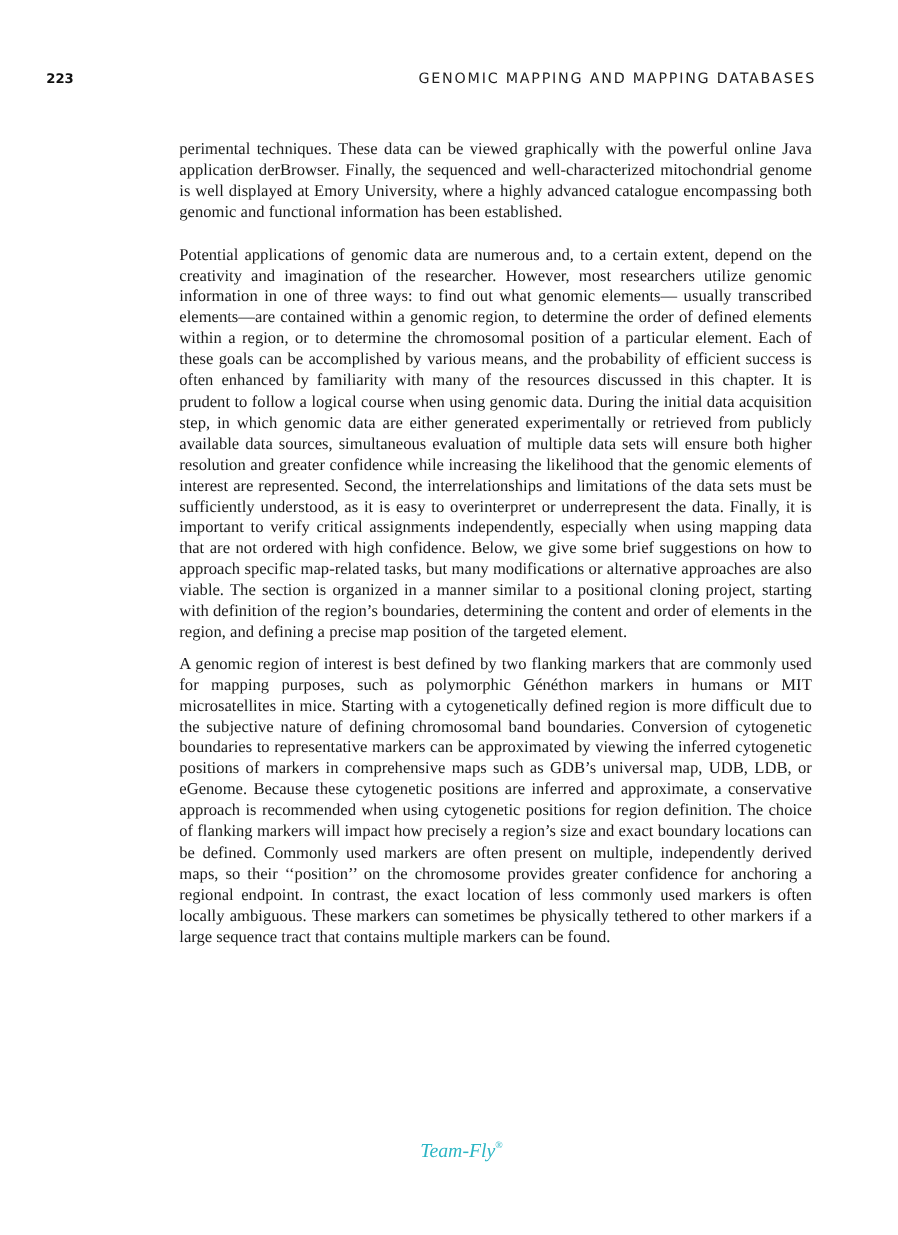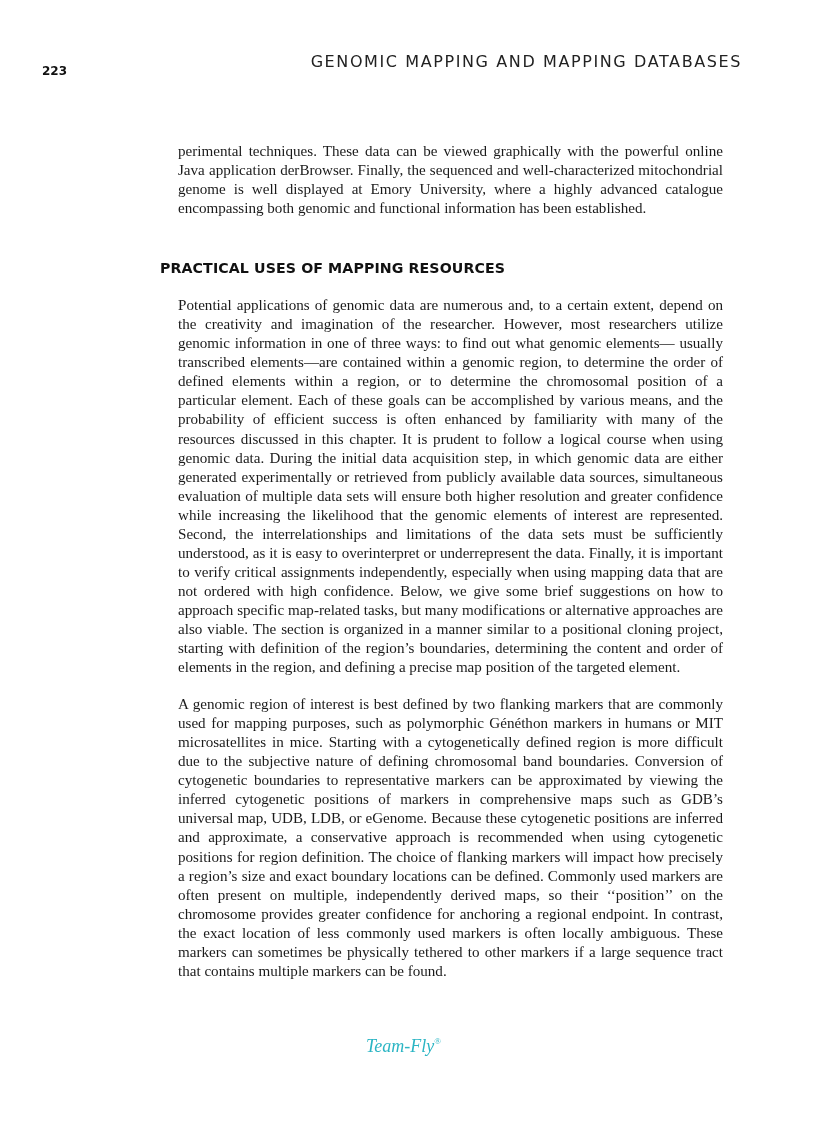--- a/index.html
+++ b/index.html
@@ -2,53 +2,52 @@
 <html><head>
 <meta charset="utf-8">
 <style>
   html, body { margin: 0; padding: 0; background: #ffffff; }
   body { width: 816px; height: 1123px; position: relative; overflow: hidden; color: #1a1a1a; }
   .page-number {
     position: absolute; left: 42px; top: 64px;
     font-family: "DejaVu Sans", sans-serif; font-weight: bold; font-size: 12px; color: #111;
   }
   .running-head {
-    position: absolute; right: 74px; top: 52px;
-    font-family: "DejaVu Sans", sans-serif; font-size: 16px; letter-spacing: 1.6px; color: #222;
+    position: absolute; right: 74px; top: 64px;
+    font-family: "DejaVu Sans", sans-serif; font-size: 13px; letter-spacing: 1.6px; color: #222;
   }
   .content {
     position: absolute; left: 160px; top: 124px; width: 581px;
   }
   p.body {
-    margin: 18px; font-family: "Liberation Serif", serif; font-size: 15.1px; line-height: 19.05px;
+    margin: 3px; font-family: "Liberation Serif", serif; font-size: 15.1px; line-height: 19.05px;
     text-align: justify; hyphens: manual;
   }
   h2.section {
     margin: 0; font-family: "DejaVu Sans", sans-serif; font-weight: bold; font-size: 14.2px;
     letter-spacing: 0.1px; color: #111;
   }
   h3.subsection {
     margin: 0; font-family: "DejaVu Sans", sans-serif; font-weight: bold; font-size: 14.6px; color: #111;
   }
   .watermark {
-    position: absolute; left: 366px; top: 1036px;
+    position: absolute; left: 382px; top: 1036px;
     font-family: "Liberation Serif", serif; font-style: italic; font-size: 18px; color: #2bb5c4;
   }
   .watermark sup { font-size: 9px; font-style: normal; vertical-align: 8px; }
 </style>
 </head>
 <body>
 
 <div class="page-number">223</div>
 <div class="running-head">GENOMIC MAPPING AND MAPPING DATABASES</div>
 
 <div class="content">
   <p class="body">perimental techniques. These data can be viewed graphically with the powerful on­line Java application derBrowser. Finally, the sequenced and well-characterized mitochondrial genome is well displayed at Emory University, where a highly ad­vanced catalogue encompassing both genomic and functional information has been established.</p>
 
-  <h2 class="section" style="margin-top:42px;">PRACTICAL USES OF MAPPING RESOURCES</h2>
 
   <p class="body" style="margin-top:20px;">Potential applications of genomic data are numerous and, to a certain extent, depend on the creativity and imagination of the researcher. However, most researchers utilize genomic information in one of three ways: to find out what genomic elements— usually transcribed elements—are contained within a genomic region, to determine the order of defined elements within a region, or to determine the chromosomal position of a particular element. Each of these goals can be accomplished by various means, and the probability of efficient success is often enhanced by familiarity with many of the resources discussed in this chapter. It is prudent to follow a logical course when using genomic data. During the initial data acquisition step, in which genomic data are either generated experimentally or retrieved from publicly available data sources, simultaneous evaluation of multiple data sets will ensure both higher resolution and greater confidence while increasing the likelihood that the genomic elements of interest are represented. Second, the interrelationships and limitations of the data sets must be sufficiently understood, as it is easy to overinterpret or under­represent the data. Finally, it is important to verify critical assignments independently, especially when using mapping data that are not ordered with high confidence. Be­low, we give some brief suggestions on how to approach specific map-related tasks, but many modifications or alternative approaches are also viable. The section is organized in a manner similar to a positional cloning project, starting with definition of the region’s boundaries, determining the content and order of elements in the region, and defining a precise map position of the targeted element.</p>
 
 
   <p class="body" style="margin-top:10px;">A genomic region of interest is best defined by two flanking markers that are com­monly used for mapping purposes, such as polymorphic Généthon markers in humans or MIT microsatellites in mice. Starting with a cytogenetically defined region is more difficult due to the subjective nature of defining chromosomal band boundaries. Con­version of cytogenetic boundaries to representative markers can be approximated by viewing the inferred cytogenetic positions of markers in comprehensive maps such as GDB’s universal map, UDB, LDB, or eGenome. Because these cytogenetic po­sitions are inferred and approximate, a conservative approach is recommended when using cytogenetic positions for region definition. The choice of flanking markers will impact how precisely a region’s size and exact boundary locations can be defined. Commonly used markers are often present on multiple, independently derived maps, so their ‘‘position’’ on the chromosome provides greater confidence for anchoring a regional endpoint. In contrast, the exact location of less commonly used markers is often locally ambiguous. These markers can sometimes be physically tethered to other markers if a large sequence tract that contains multiple markers can be found.</p>
 </div>
 
 <div class="watermark">
   <span>Team-Fly</span><sup>®</sup>
 </div>

